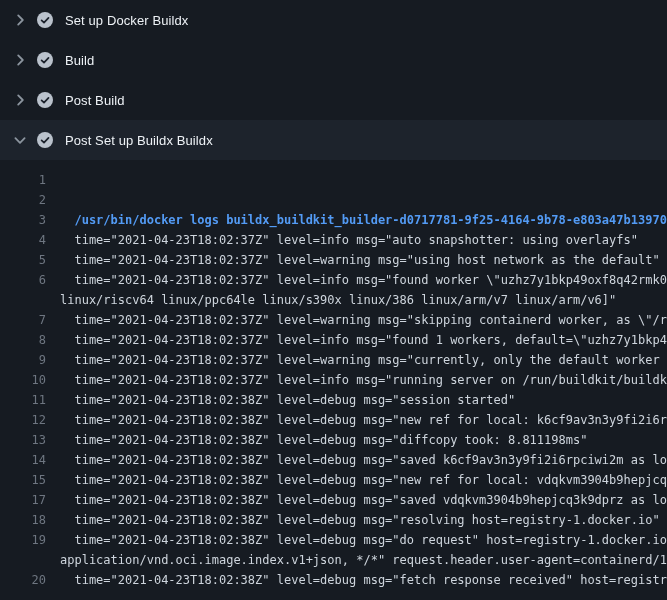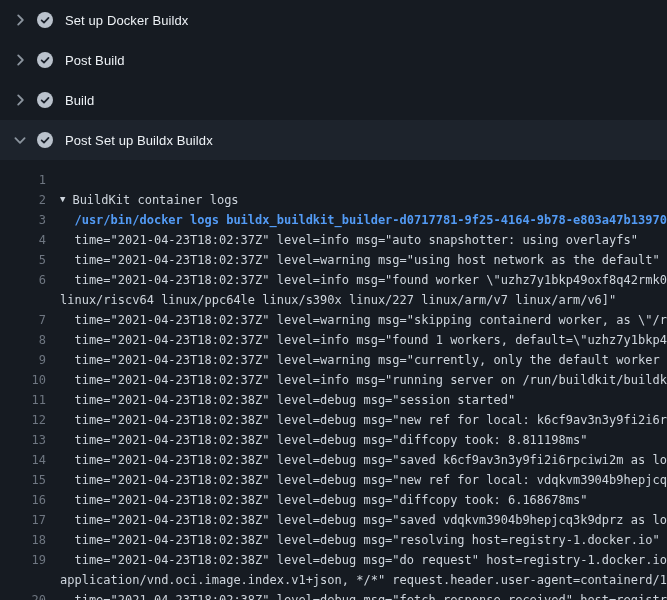--- a/index.html
+++ b/index.html
@@ -100,36 +100,36 @@
       <svg width="16" height="16" viewBox="0 0 16 16">
         <path d="M6.2 3.4 L10.8 8 L6.2 12.6" fill="none" stroke="currentColor" stroke-width="1.8" stroke-linecap="round" stroke-linejoin="round"></path>
       </svg>
     </span>
     <span class="check">
       <svg width="16" height="16" viewBox="0 0 16 16">
         <circle cx="8" cy="8" r="8" fill="currentColor"></circle>
         <path class="check-mark" d="M4.6 8.3 L7 10.6 L11.5 5.8" fill="none" stroke="#1b212b" stroke-width="1.7" stroke-linecap="round" stroke-linejoin="round"></path>
       </svg>
     </span>
+    <span class="slabel">Build</span>
+  </div>
+
+  <div class="section">
+    <span class="chev">
+      <svg width="16" height="16" viewBox="0 0 16 16">
+        <path d="M6.2 3.4 L10.8 8 L6.2 12.6" fill="none" stroke="currentColor" stroke-width="1.8" stroke-linecap="round" stroke-linejoin="round"></path>
+      </svg>
+    </span>
+    <span class="check">
+      <svg width="16" height="16" viewBox="0 0 16 16">
+        <circle cx="8" cy="8" r="8" fill="currentColor"></circle>
+        <path class="check-mark" d="M4.6 8.3 L7 10.6 L11.5 5.8" fill="none" stroke="#1b212b" stroke-width="1.7" stroke-linecap="round" stroke-linejoin="round"></path>
+      </svg>
+    </span>
     <span class="slabel">Post Build</span>
-  </div>
-
-  <div class="section">
-    <span class="chev">
-      <svg width="16" height="16" viewBox="0 0 16 16">
-        <path d="M6.2 3.4 L10.8 8 L6.2 12.6" fill="none" stroke="currentColor" stroke-width="1.8" stroke-linecap="round" stroke-linejoin="round"></path>
-      </svg>
-    </span>
-    <span class="check">
-      <svg width="16" height="16" viewBox="0 0 16 16">
-        <circle cx="8" cy="8" r="8" fill="currentColor"></circle>
-        <path class="check-mark" d="M4.6 8.3 L7 10.6 L11.5 5.8" fill="none" stroke="#1b212b" stroke-width="1.7" stroke-linecap="round" stroke-linejoin="round"></path>
-      </svg>
-    </span>
-    <span class="slabel">Build</span>
   </div>
 
   <div class="section expanded">
     <span class="chev">
       <svg width="16" height="16" viewBox="0 0 16 16">
         <path d="M6.2 3.4 L10.8 8 L6.2 12.6" fill="none" stroke="currentColor" stroke-width="1.8" stroke-linecap="round" stroke-linejoin="round"></path>
       </svg>
     </span>
     <span class="check">
       <svg width="16" height="16" viewBox="0 0 16 16">
@@ -140,21 +140,20 @@
     <span class="slabel">Post Set up Buildx Buildx</span>
   </div>
 </div>
   <div class="log" id="loglines">
   <div class="row">
     <span class="num">1</span>
   </div>
 
   <div class="row">
     <span class="num">2</span>
-    <span class="text"><span class="tri">▼</span>BuildKit container logs</span>
   </div>
 
   <div class="row">
     <span class="num">3</span>
     <span class="text cmd">  /usr/bin/docker logs buildx_buildkit_builder-d0717781-9f25-4164-9b78-e803a47b13970</span>
   </div>
 
   <div class="row">
     <span class="num">4</span>
     <span class="text">  time="2021-04-23T18:02:37Z" level=info msg="auto snapshotter: using overlayfs"</span>
@@ -165,21 +164,21 @@
     <span class="text">  time="2021-04-23T18:02:37Z" level=warning msg="using host network as the default"</span>
   </div>
 
   <div class="row">
     <span class="num">6</span>
     <span class="text">  time="2021-04-23T18:02:37Z" level=info msg="found worker \"uzhz7y1bkp49oxf8q42rmk0xj</span>
   </div>
 
   <div class="row">
     <span class="num"></span>
-    <span class="text">linux/riscv64 linux/ppc64le linux/s390x linux/227 linux/arm/v7 linux/arm/v6]"</span>
+    <span class="text">linux/riscv64 linux/ppc64le linux/s390x linux/386 linux/arm/v7 linux/arm/v6]"</span>
   </div>
 
   <div class="row">
     <span class="num">7</span>
     <span class="text">  time="2021-04-23T18:02:37Z" level=warning msg="skipping containerd worker, as \"/run</span>
   </div>
 
   <div class="row">
     <span class="num">8</span>
     <span class="text">  time="2021-04-23T18:02:37Z" level=info msg="found 1 workers, default=\"uzhz7y1bkp49o</span>
@@ -213,24 +212,20 @@
   <div class="row">
     <span class="num">14</span>
     <span class="text">  time="2021-04-23T18:02:38Z" level=debug msg="saved k6cf9av3n3y9fi2i6rpciwi2m as loca</span>
   </div>
 
   <div class="row">
     <span class="num">15</span>
     <span class="text">  time="2021-04-23T18:02:38Z" level=debug msg="new ref for local: vdqkvm3904b9hepjcq3k</span>
   </div>
 
-  <div class="row">
-    <span class="num">16</span>
-    <span class="text">  time="2021-04-23T18:02:38Z" level=debug msg="diffcopy took: 6.168678ms"</span>
-  </div>
 
   <div class="row">
     <span class="num">17</span>
     <span class="text">  time="2021-04-23T18:02:38Z" level=debug msg="saved vdqkvm3904b9hepjcq3k9dprz as loca</span>
   </div>
 
   <div class="row">
     <span class="num">18</span>
     <span class="text">  time="2021-04-23T18:02:38Z" level=debug msg="resolving host=registry-1.docker.io"</span>
   </div>

